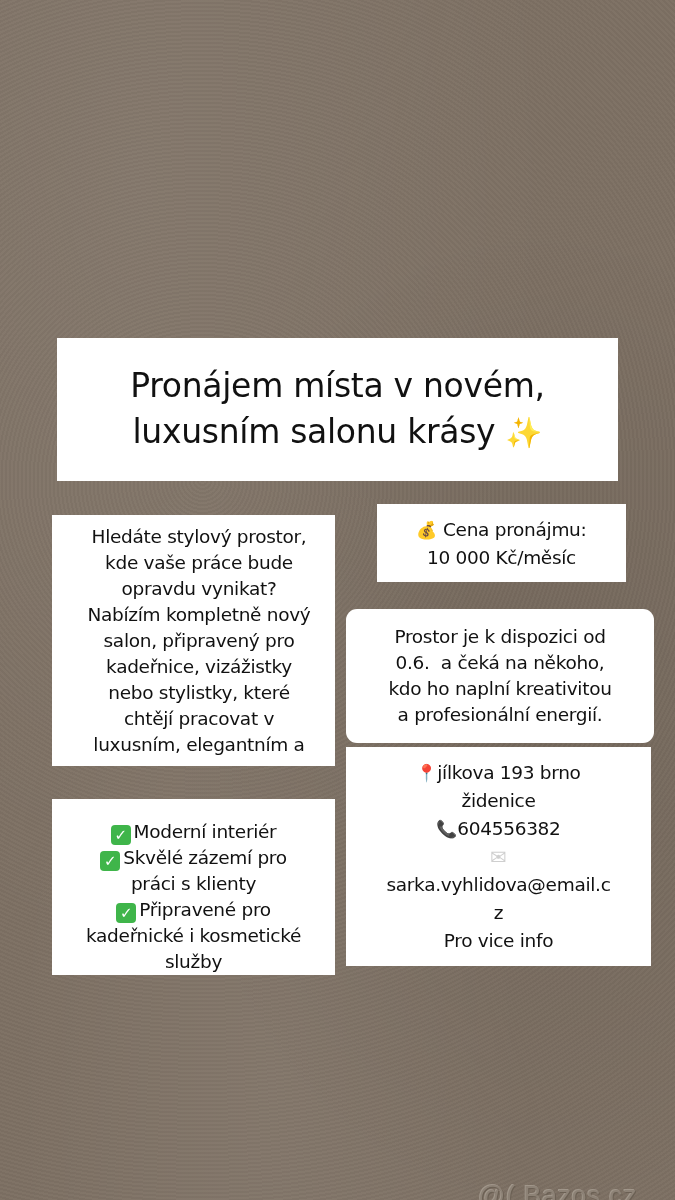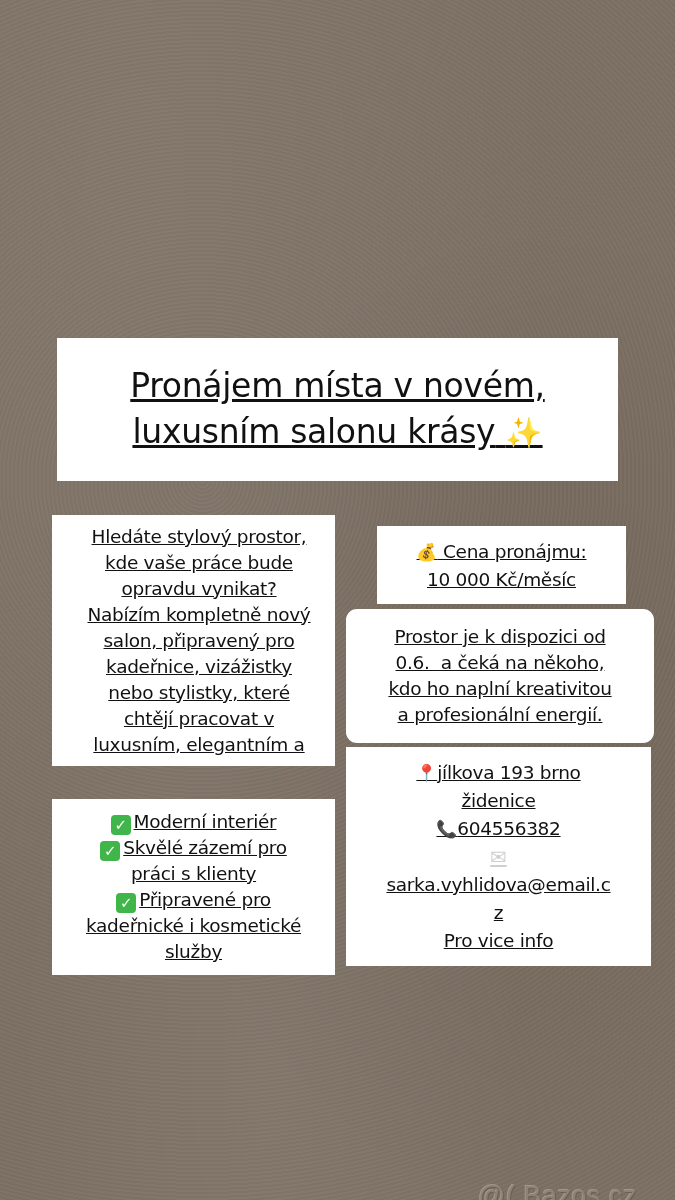--- a/index.html
+++ b/index.html
@@ -12,27 +12,27 @@
       radial-gradient(ellipse at 40% 90%, rgba(255,255,255,0.05), transparent 45%),
       repeating-radial-gradient(circle at 30% 40%, rgba(0,0,0,0.025) 0 2px, rgba(255,255,255,0.02) 2px 4px);
     font-family: "DejaVu Sans", sans-serif;
     color: #111;
   }
   .box {
     position: absolute; background: #ffffff;
     display: flex; flex-direction: column; align-items: center; justify-content: center;
     text-align: center; box-sizing: border-box;
   }
-  .box .line { display: block; white-space: nowrap; text-decoration: underline; }
+  .box .line { display: block; white-space: nowrap; }
   #title-box { left: 57px; top: 338px; width: 561px; height: 143px; font-size: 33px; line-height: 46px; letter-spacing: -0.3px; }
   #desc-box { left: 52px; top: 515px; width: 283px; height: 251px; font-size: 18.5px; line-height: 26px; letter-spacing: -0.3px; padding-left: 11px; }
-  #price-box { left: 377px; top: 526px; width: 249px; height: 78px; font-size: 18.5px; line-height: 27px; letter-spacing: -0.3px; }
+  #price-box { left: 377px; top: 504px; width: 249px; height: 78px; font-size: 18.5px; line-height: 27px; letter-spacing: -0.3px; }
   #avail-box { left: 346px; top: 609px; width: 308px; height: 134px; font-size: 18.5px; line-height: 26px; letter-spacing: -0.3px; border-radius: 11px; }
   #contact-box { left: 346px; top: 747px; width: 305px; height: 219px; font-size: 18.5px; line-height: 28px; letter-spacing: -0.3px; }
-  #features-box { left: 52px; top: 799px; width: 283px; height: 176px; font-size: 18.5px; line-height: 26px; letter-spacing: -0.3px; }
+  #features-box { left: 52px; top: 799px; width: 283px; height: 176px; font-size: 18.5px; line-height: 26px; letter-spacing: -0.3px; justify-content: flex-end; }
   .emoji { font-size: 17px; }
   .check {
     display: inline-block; width: 20px; height: 20px; border-radius: 4px;
     background: #3fb54a; color: #fff; font-size: 15px; line-height: 20px;
     text-align: center; vertical-align: -2px; margin-right: 3px; font-weight: bold;
   }
   .sparkle { color: #f2c200; font-size: 30px; }
   .bag { color: #c8922e; }
   .pin { color: #d62b2b; }
   .phone-ic { color: #444; }

